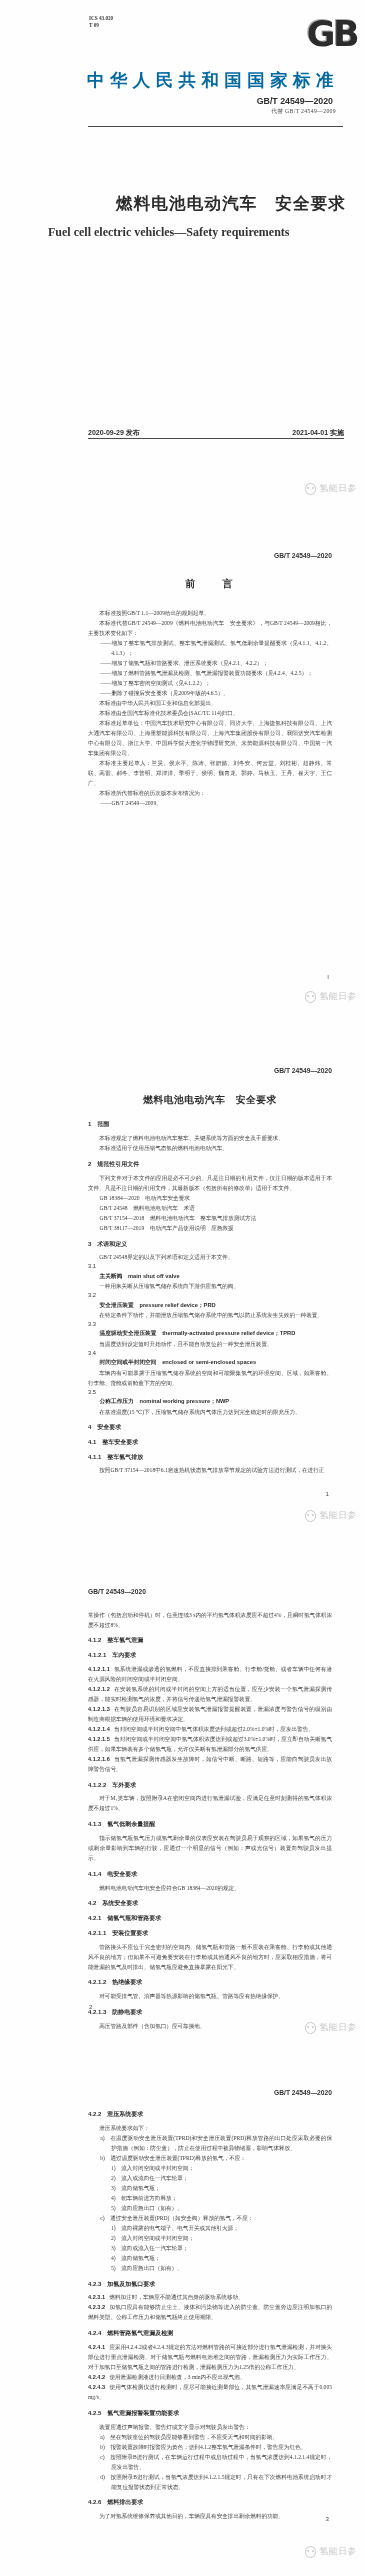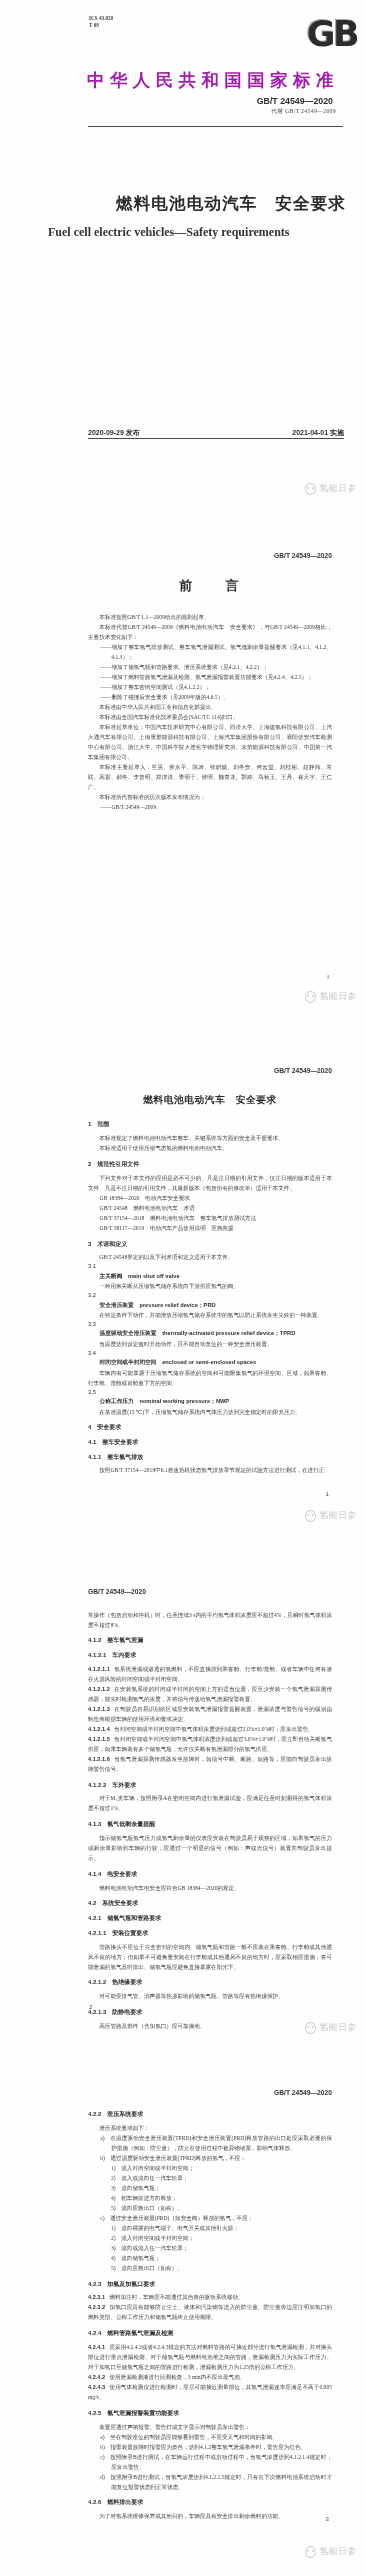--- a/index.html
+++ b/index.html
@@ -18,21 +18,21 @@
   .pg4{height:517px;}
   .pg5{height:512px;}
 
   
   .ics{position:absolute;top:15.2px;left:41px;font-family:"Liberation Serif",serif;font-weight:bold;font-size:5.2px;line-height:6.7px;color:#3a3a3a;}
   .gb-logo{position:absolute;top:17px;left:250px;width:68px;height:35px;
     font-family:"DejaVu Sans","Liberation Sans",sans-serif;font-weight:900;font-size:35px;line-height:35px;
     letter-spacing:-2.4px;color:#2c2c2c;text-align:center;
     text-shadow:-1.2px -0.6px 0 #a9a9a9;}
   .nat-title{position:absolute;top:68px;left:39px;width:268px;white-space:nowrap;
-    font-family:"Liberation Serif",serif;font-weight:bold;font-size:17.4px;letter-spacing:5.5px;color:#a21caf;}
+    font-family:"Liberation Serif",serif;font-weight:bold;font-size:17.4px;letter-spacing:5.5px;color:#0369a1;}
   .std-no{position:absolute;top:96px;right:81px;font-family:"Liberation Sans",sans-serif;font-weight:bold;font-size:8.8px;color:#2e2e2e;}
   .replaces{position:absolute;top:107px;right:78px;font-family:"Liberation Serif",serif;font-size:5.8px;color:#4a4a4a;letter-spacing:0.3px;}
   .rule1{position:absolute;top:126px;left:40px;width:255px;border-top:1px solid #4a4a4a;}
   .title-cn{position:absolute;top:193px;left:0;width:100%;text-align:center;
     font-family:"Liberation Sans","DejaVu Sans",sans-serif;font-weight:bold;font-size:16.5px;letter-spacing:1.2px;color:#2c2c2c;}
   .title-en{position:absolute;top:225px;left:0;width:100%;text-align:left;
     font-family:"Liberation Serif",serif;font-weight:bold;font-size:12px;color:#343434;}
   .date-issue{position:absolute;top:428px;left:40px;font-family:"Liberation Sans",sans-serif;font-weight:bold;font-size:7px;color:#2e2e2e;}
   .date-impl{position:absolute;top:428px;right:70px;font-family:"Liberation Sans",sans-serif;font-weight:bold;font-size:7px;color:#2e2e2e;}
   .rule2{position:absolute;top:438px;left:40px;width:256px;border-top:1px solid #4a4a4a;}
@@ -48,21 +48,21 @@
   .wm-logo:after{content:"";position:absolute;right:1.2px;top:2.4px;width:1.8px;height:1.8px;border-radius:50%;background:#cacaca;}
 
   
   .run-head{font-family:"Liberation Sans",sans-serif;font-weight:bold;font-size:6.7px;color:#333;}
   .head-right{text-align:right;}
   .head-left{text-align:left;}
   .page-num{position:absolute;font-family:"Liberation Sans",sans-serif;font-size:6.1px;color:#4a4a4a;}
 
   
   .content{padding:0 82px 0 40px;}
-  .fw-title{font-family:"Liberation Sans","DejaVu Sans",sans-serif;font-weight:bold;font-size:13px;color:#2d2d2d;text-align:center;letter-spacing:2.4px;}
+  .fw-title{font-family:"Liberation Sans","DejaVu Sans",sans-serif;font-weight:bold;font-size:10px;color:#2d2d2d;text-align:center;letter-spacing:2.4px;}
   .doc-title{font-family:"Liberation Sans","DejaVu Sans",sans-serif;font-weight:bold;font-size:9.7px;color:#2d2d2d;text-align:center;letter-spacing:0.6px;}
 
   .blk-p{font-family:"Liberation Serif","DejaVu Serif",serif;font-size:5.6px;line-height:10px;color:#3e3e3e;text-align:justify;}
   .blk-p.ind{text-indent:2em;}
   .blk-p.ref{margin-left:11.6px;}
   .blk-p.la{margin-left:12.2px;padding-left:11px;text-indent:-11px;}
   .blk-p.lb{margin-left:23px;padding-left:9.1px;text-indent:-9.1px;}
   .blk-p.np{text-indent:0;}
   .np-num{font-family:"Liberation Sans",sans-serif;font-weight:bold;font-size:5.6px;color:#333;margin-right:4.3px;}
   .blk-h{font-family:"Liberation Sans","DejaVu Sans",sans-serif;font-weight:bold;font-size:6px;line-height:8px;color:#2f2f2f;margin:6.7px 0 4.9px 0;}

